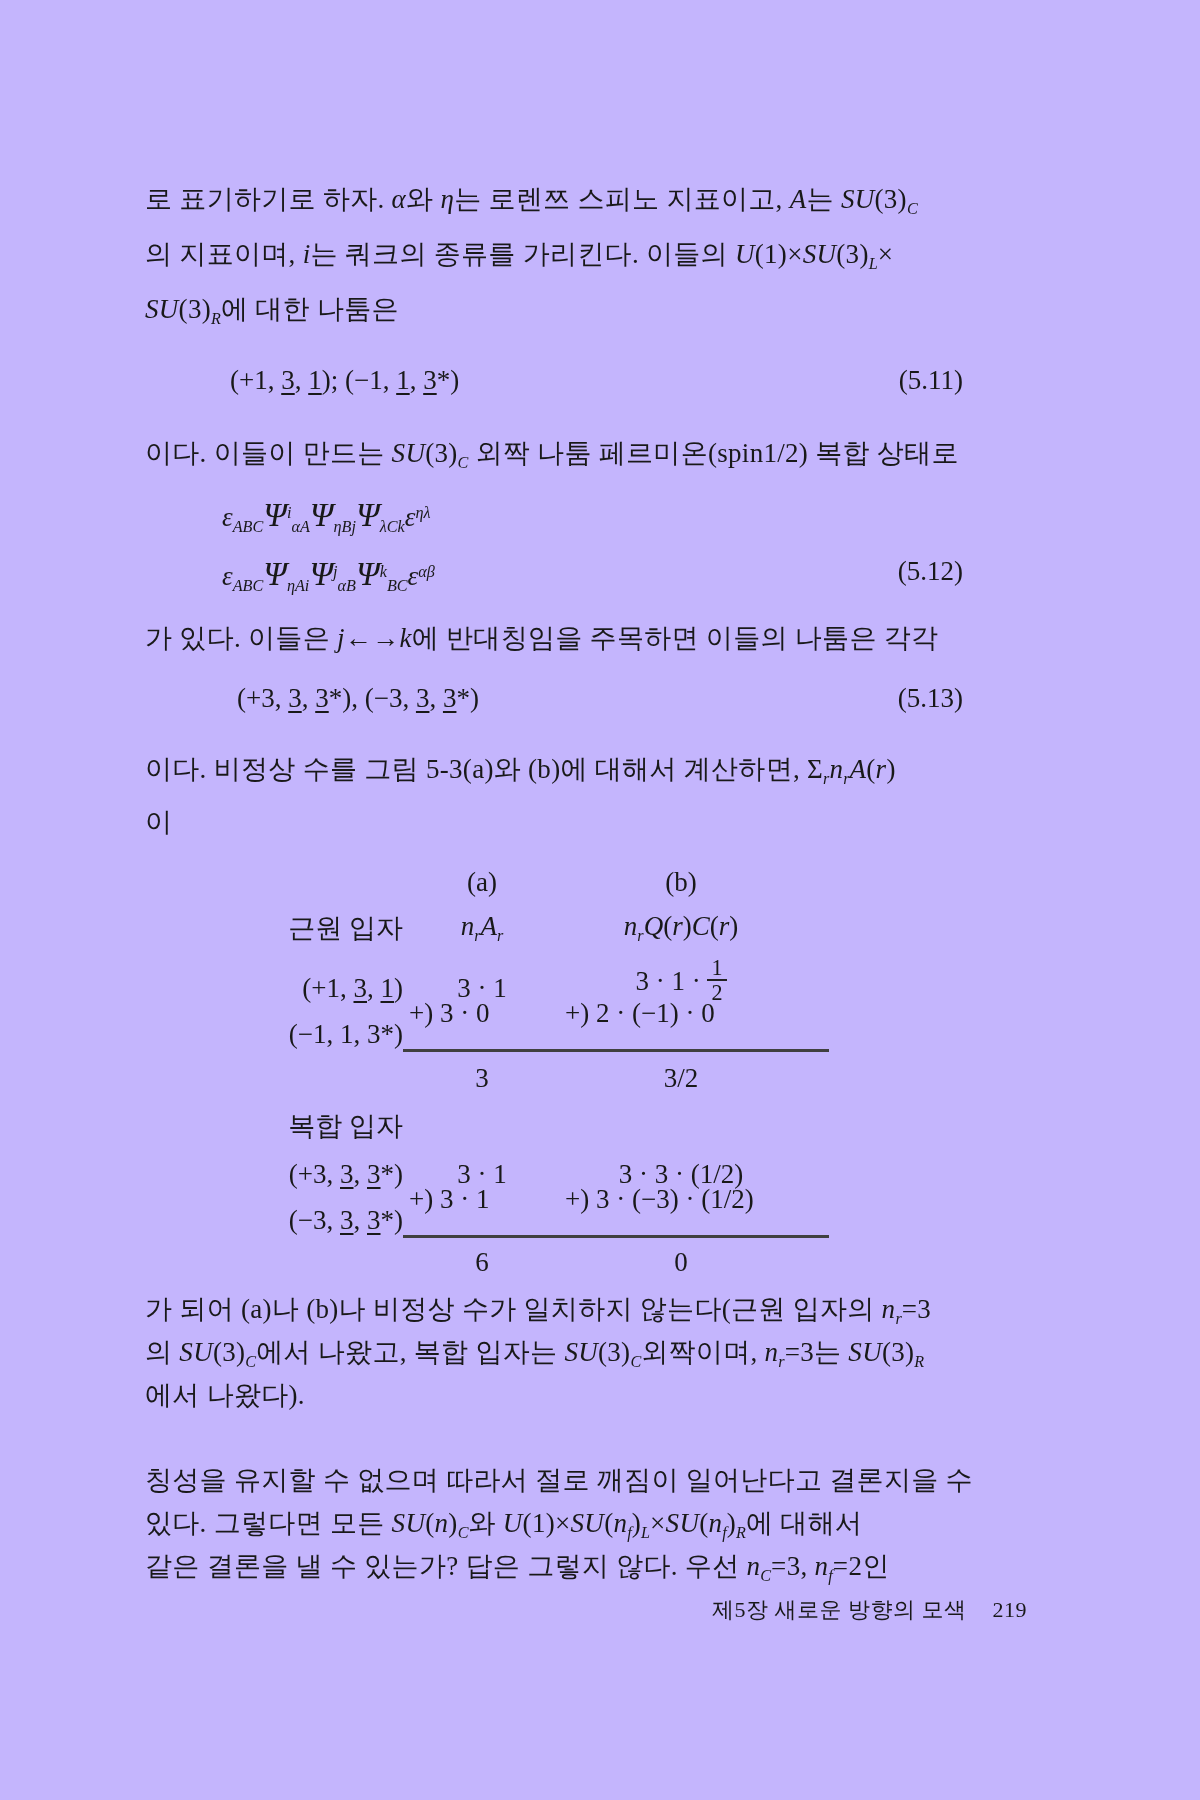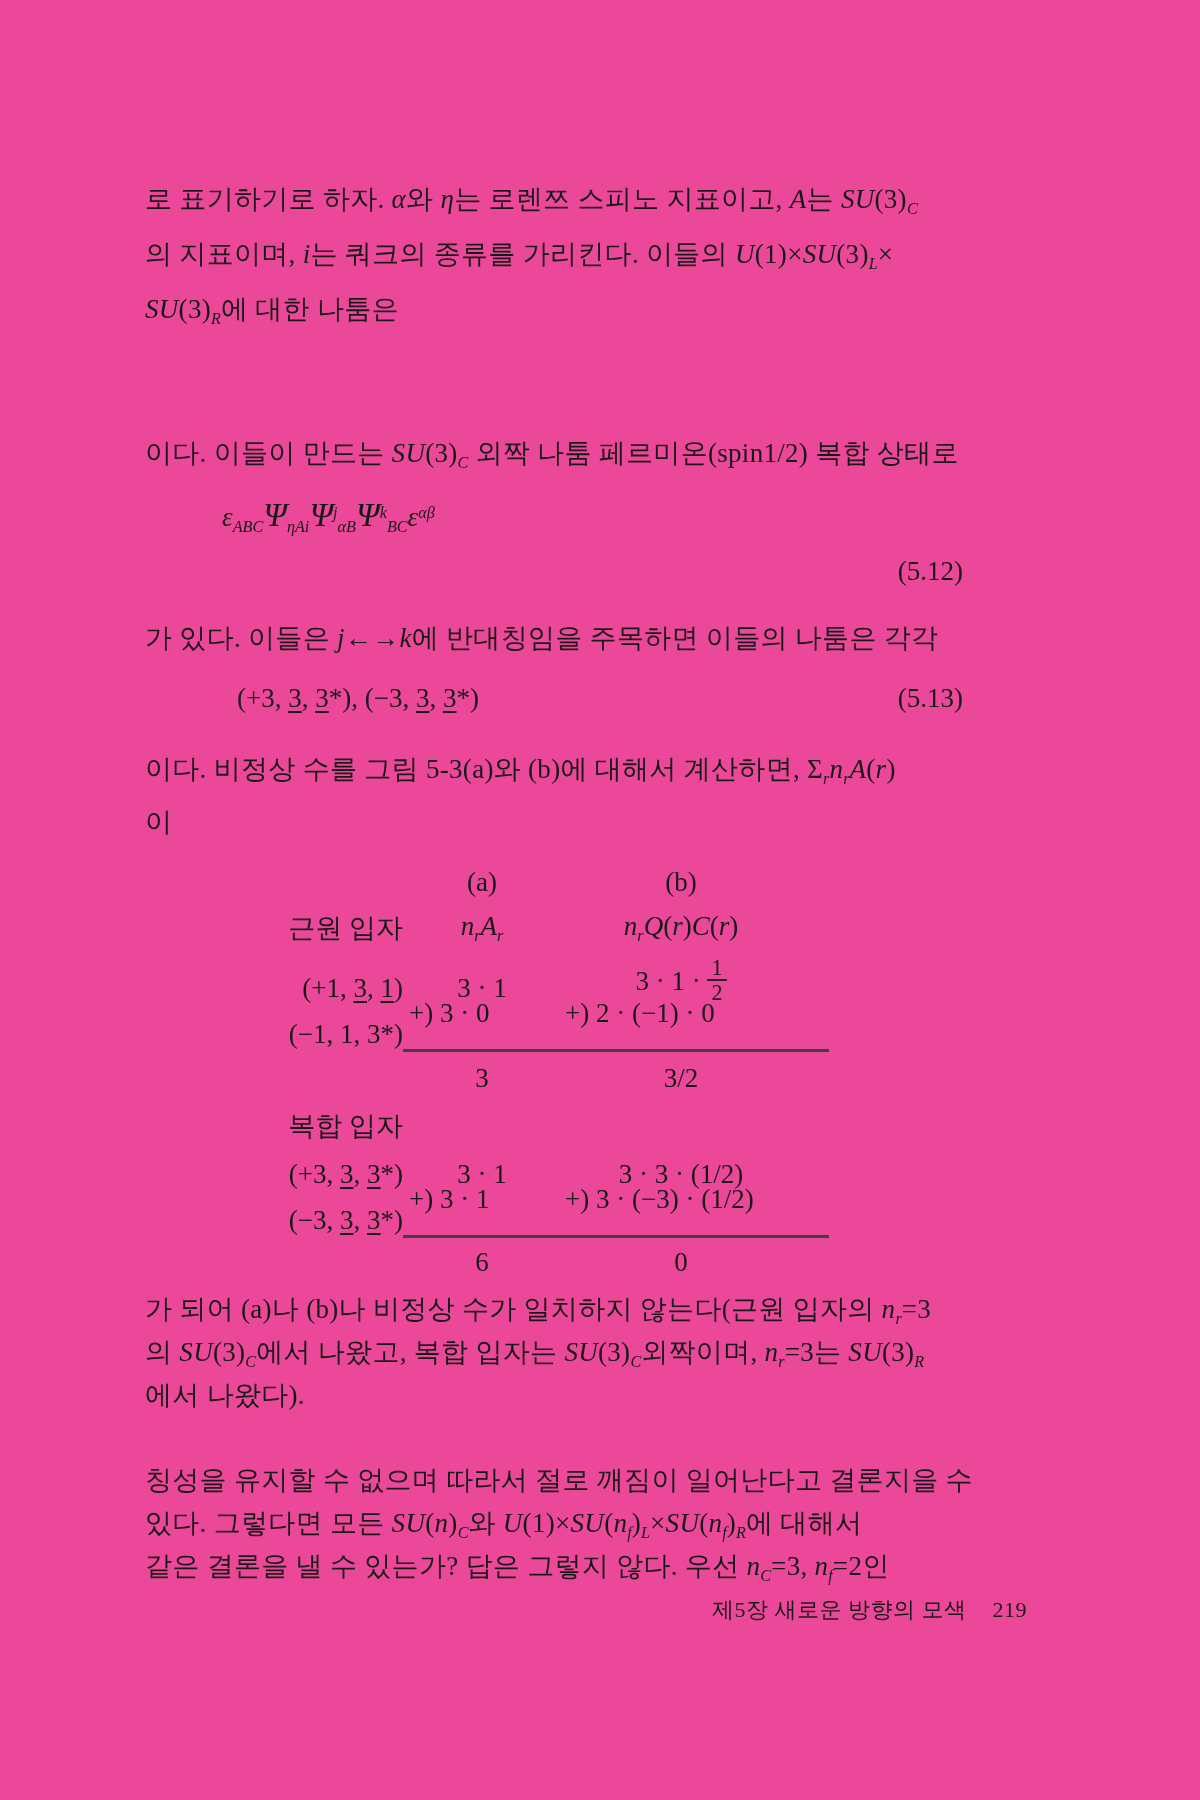--- a/index.html
+++ b/index.html
@@ -1,19 +1,19 @@
 <!DOCTYPE html>
 <html><head>
 <meta charset="utf-8">
 <style>
   html,body{margin:0;padding:0;background:#f4f4f5;}
   .page{
     position:relative;
     width:1200px;height:1800px;
-    background:#ec4899;
+    background:#c4b5fd;
     font-family:"Liberation Serif","DejaVu Serif",serif;
     color:#191919;
     overflow:hidden;
   }
   .tl{
     position:absolute;left:145px;width:916px;
     font-size:27px;line-height:1.25;
     letter-spacing:0.3px;white-space:nowrap;
   }
   .tl i, .eqrow i, .eqgroup i, .tc i{font-style:italic;}
@@ -54,24 +54,29 @@
 </style>
 </head>
 <body>
 
 <div class="page">
 
   <div class="tl" style="top:183px">로 표기하기로 하자.  <i>α</i>와 <i>η</i>는 로렌쯔 스피노 지표이고,  <i>A</i>는 <i>SU</i>(3)<sub><i>C</i></sub></div>
   <div class="tl" style="top:238px">의 지표이며,  <i>i</i>는 쿼크의 종류를 가리킨다.   이들의 <i>U</i>(1)×<i>SU</i>(3)<sub><i>L</i></sub>×</div>
   <div class="tl" style="top:293px"><i>SU</i>(3)<sub><i>R</i></sub>에 대한 나툼은</div>
 
+  <div class="eqrow" style="top:365px">
+    <span class="eqbody" style="margin-left:85px">(+1, <u>3</u>, <u>1</u>);  (−1, <u>1</u>, <u>3</u>*)</span>
+    <span class="eqnum">(5.11)</span>
+  </div>
 
   <div class="tl" style="top:437px">이다.  이들이 만드는 <i>SU</i>(3)<sub><i>C</i></sub> 외짝 나툼 페르미온(spin1/2) 복합 상태로</div>
 
   <div class="eqgroup" style="top:496px">
+    <div class="eqline"><i>ε</i><sub><i>ABC</i></sub><span class="psi">Ψ</span><sup><i>i</i></sup><sub><i>αA</i></sub><span class="psi">Ψ</span><sub><i>ηBj</i></sub><span class="psi">Ψ</span><sub><i>λCk</i></sub><i>ε</i><sup><i>ηλ</i></sup></div>
     <div class="eqline"><i>ε</i><sub><i>ABC</i></sub><span class="psi">Ψ</span><sub><i>ηAi</i></sub><span class="psi">Ψ</span><sup><i>j</i></sup><sub><i>αB</i></sub><span class="psi">Ψ</span><sup><i>k</i></sup><sub><i>BC</i></sub><i>ε</i><sup><i>αβ</i></sup></div>
     <span class="eqnum" style="right:94px;top:60px">(5.12)</span>
   </div>
 
   <div class="tl" style="top:622px">가 있다.  이들은 <i>j</i>←→<i>k</i>에 반대칭임을 주목하면 이들의 나툼은 각각</div>
 
   <div class="eqrow" style="top:683px">
     <span class="eqbody" style="margin-left:92px">(+3, <u>3</u>, <u>3</u>*),  (−3, <u>3</u>, <u>3</u>*)</span>
     <span class="eqnum">(5.13)</span>
   </div>

